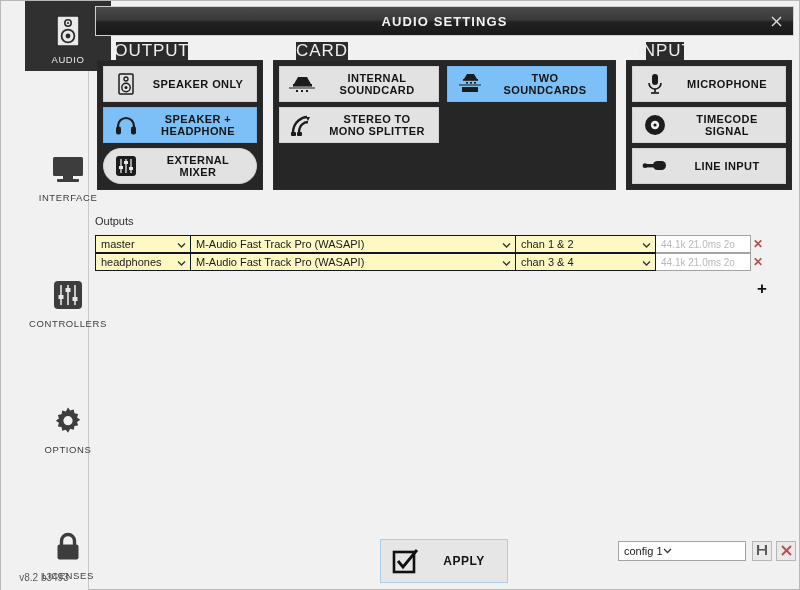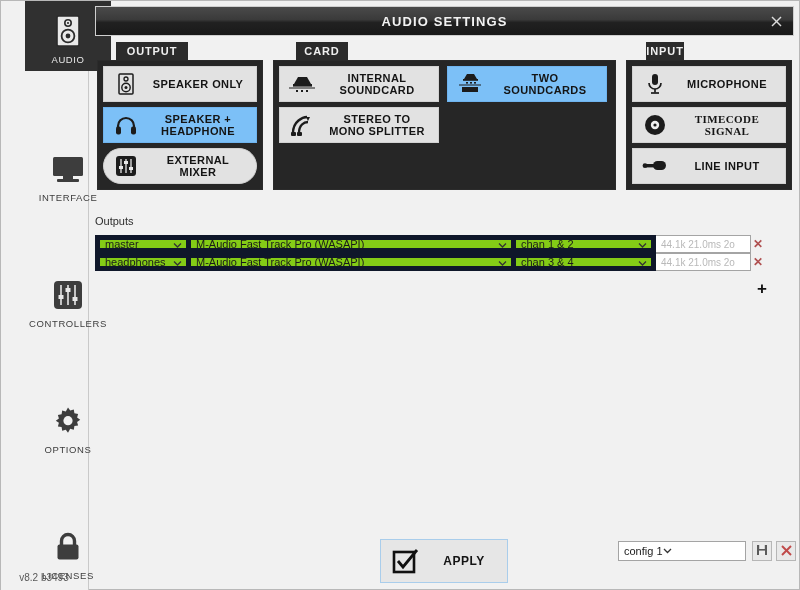--- a/index.html
+++ b/index.html
@@ -32,36 +32,36 @@
             background:linear-gradient(180deg,#4a4a4a 0%,#3a3a3a 45%,#212121 55%,#191919 100%);
             border:1px solid #cfcfcf;box-sizing:border-box;
             display:flex;align-items:center;justify-content:center;}
   .titlebar .ttl{color:#f2f2f2;font-size:13px;letter-spacing:1.1px;font-weight:bold;}
   .tb-close{position:absolute;right:6px;top:50%;transform:translateY(-50%);
             width:22px;height:22px;display:flex;align-items:center;justify-content:center;
             color:#dcdcdc;font-size:14px;cursor:pointer;}
 
   
   .tab{position:absolute;height:18px;background:#2b2b2b;color:#efefef;
-       font-size:11px;letter-spacing:.9px;font-weight:bold;
+       font-size:17px;letter-spacing:.9px;font-weight:normal;
        display:flex;align-items:center;justify-content:center;box-sizing:border-box;}
   .panel{position:absolute;background:#262626;box-sizing:border-box;
          border:1px solid #2b2b2b;}
 
   .optbtn{position:absolute;background:#e2e2e2;border:1px solid #d2d2d2;
           box-sizing:border-box;display:flex;align-items:center;cursor:pointer;}
   .optbtn.active{background:#7cc0f7;border-color:#6fb4ef;}
   .optbtn .bico{width:44px;flex:0 0 44px;display:flex;align-items:center;justify-content:center;}
   .optbtn .blab{flex:1;text-align:center;font-size:11px;font-weight:bold;
                 color:#141414;letter-spacing:.4px;line-height:12px;padding-right:8px;}
 
   
   .outputs-label{position:absolute;left:94px;top:214px;font-size:11px;color:#2e2e2e;}
   .row{position:absolute;height:18px;display:flex;align-items:stretch;}
-  .sel{position:relative;background:#84cc16;border:5px solid #0f172a;
+  .sel{position:relative;background:#fef9c3;border:1px solid #0f172a;
        box-sizing:border-box;display:flex;align-items:center;
        font-size:11px;color:#1a1a1a;padding-left:5px;cursor:pointer;}
   .sel .cv{position:absolute;right:4px;top:50%;transform:translateY(-50%);
            width:9px;height:9px;}
   .lat{background:#ffffff;border:1px solid #a4a4a4;border-left:none;box-sizing:border-box;
        display:flex;align-items:center;font-size:10px;color:#b9b9b9;padding-left:5px;}
   .delx{width:14px;display:flex;align-items:center;justify-content:center;
         color:#b05050;font-size:12px;font-weight:bold;cursor:pointer;}
   .addbtn{position:absolute;font-size:17px;color:#111;cursor:pointer;line-height:10px;font-weight:bold;}
 
@@ -261,21 +261,21 @@
       <svg width="18" height="22" viewBox="0 0 18 22">
         <rect x="6" y="1" width="6" height="11" rx="3" fill="#1c1c1c"></rect>
         <path d="M3 10a6 6 0 0012 0" fill="none" stroke="#1c1c1c" stroke-width="1.7"></path>
         <line x1="9" y1="16" x2="9" y2="19.5" stroke="#1c1c1c" stroke-width="1.7"></line>
         <line x1="5" y1="20" x2="13" y2="20" stroke="#1c1c1c" stroke-width="1.7"></line>
       </svg>
     </span>
     <span class="blab">MICROPHONE</span>
   </div>
 
-  <div class="optbtn" style="left:631px;top:106px;width:154px;height:36px;font-family:Liberation Serif, serif;">
+  <div class="optbtn" style="left:631px;top:106px;width:154px;height:36px;">
     <span class="bico">
       <svg width="22" height="22" viewBox="0 0 22 22">
         <circle cx="11" cy="11" r="10" fill="#1c1c1c"></circle>
         <circle cx="11" cy="11" r="4.2" fill="#f0f0f0"></circle>
         <circle cx="11" cy="11" r="1.6" fill="#1c1c1c"></circle>
       </svg>
     </span>
     <span class="blab">TIMECODE SIGNAL</span>
   </div>
 

